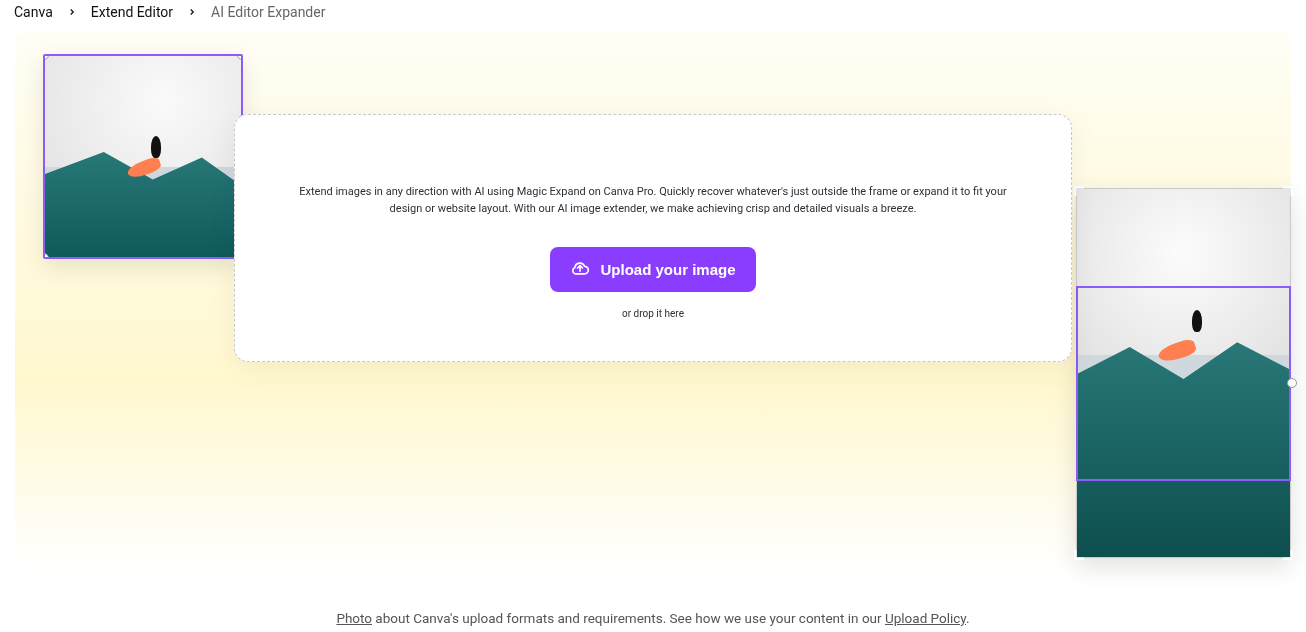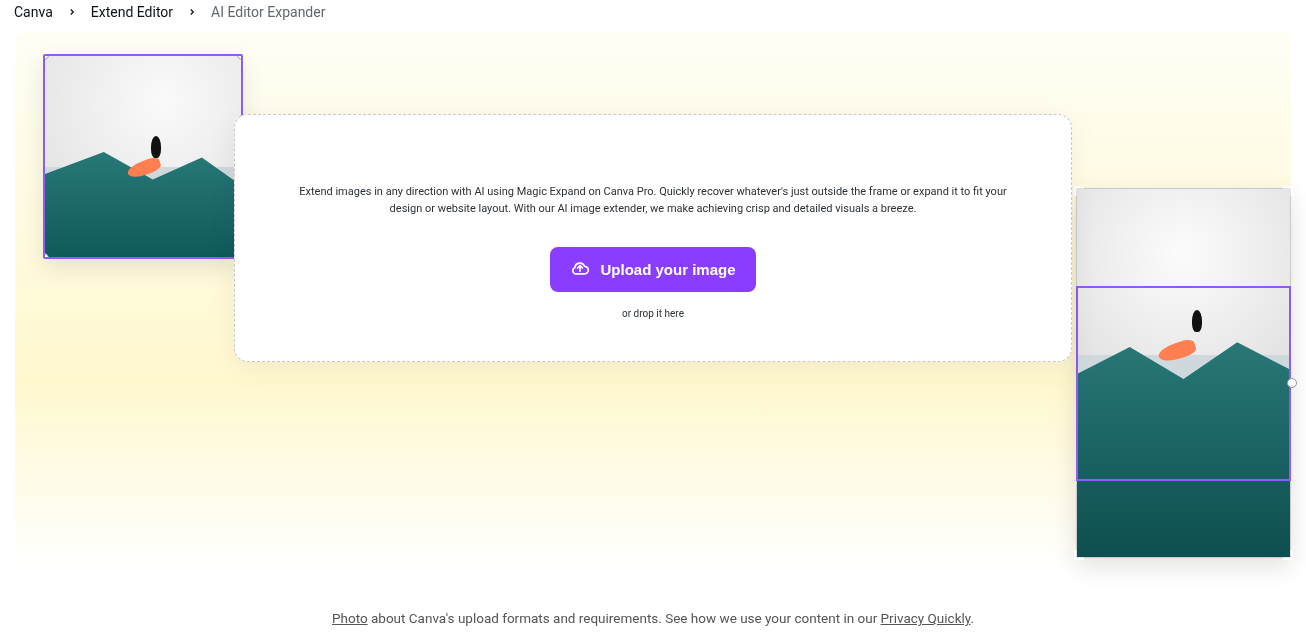--- a/index.html
+++ b/index.html
@@ -165,14 +165,14 @@
         </svg>
       </span>
       <span>Upload your image</span>
     </button>
     <div class="drop-hint">or drop it here</div>
   </div>
 
 </div>
 
 <div class="footer-note">
-  <a href="#">Photo</a><span> about Canva's upload formats and requirements. See how we use your content in our </span><a href="#">Privacy Quickly</a><span>.</span>
+  <a href="#">Photo</a><span> about Canva's upload formats and requirements. See how we use your content in our </span><a href="#">Upload Policy</a><span>.</span>
 </div>
 
 </body></html>

